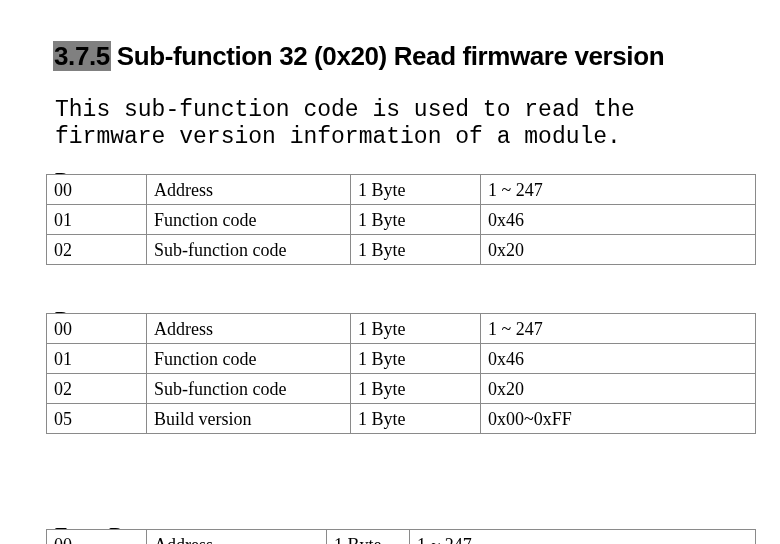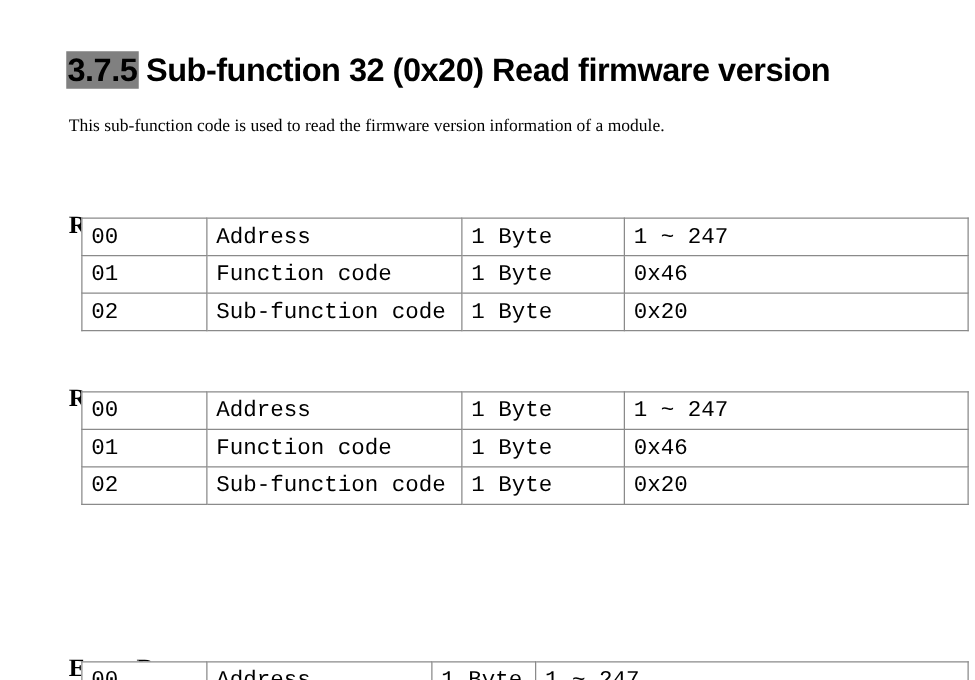--- a/index.html
+++ b/index.html
@@ -46,22 +46,22 @@
     color: #000000;
     padding-left: 6px;
   }
 
   
   .intro {
     position: absolute;
     left: 55px;
     top: 74px;
     width: 620px;
-    font-family: Liberation Serif, serif;
-    font-size: 14px;
+    font-family: Liberation Mono, monospace;
+    font-size: 23px;
     line-height: 27px;
     text-align: left;
     color: #000000;
   }
 
   
   .sub-label {
     position: absolute;
     left: 55px;
     font-family: "Liberation Serif", "DejaVu Serif", serif;
@@ -75,25 +75,24 @@
   #label-response { top: 287px; }
   #label-error    { top: 503px; }
 
   
   .spec-table {
     position: absolute;
     left: 46px;
     width: 677px;
     border-collapse: collapse;
     table-layout: fixed;
-    font-family: Liberation Mono, monospace;
+    font-family: Liberation Serif, serif;
     font-size: 18px;
     color: #000000;
     background: #ffffff;
-    margin-left: 19px;
   }
   .spec-table td {
     border: 1px solid #8a8a8a;
     padding: 2px 0 2px 7px;
     height: 25px;
     line-height: 22px;
     vertical-align: middle;
     white-space: nowrap;
     overflow: hidden;
   }
@@ -164,20 +163,26 @@
         <td class="c1">Function code</td>
         <td class="c2">1 Byte</td>
         <td class="c3">0x46</td>
       </tr>
       <tr>
         <td class="c0">02</td>
         <td class="c1">Sub-function code</td>
         <td class="c2">1 Byte</td>
         <td class="c3">0x20</td>
       </tr>
+      <tr>
+        <td class="c0">05</td>
+        <td class="c1">Build version</td>
+        <td class="c2">1 Byte</td>
+        <td class="c3">0x00~0xFF</td>
+      </tr>
     </tbody>
   </table>
 
   <h3 class="sub-label" id="label-error">Error Response</h3>
 
   <table class="spec-table cols-narrow" id="table-error">
     <tbody>
       <tr>
         <td class="c0">00</td>
         <td class="c1">Address</td>

